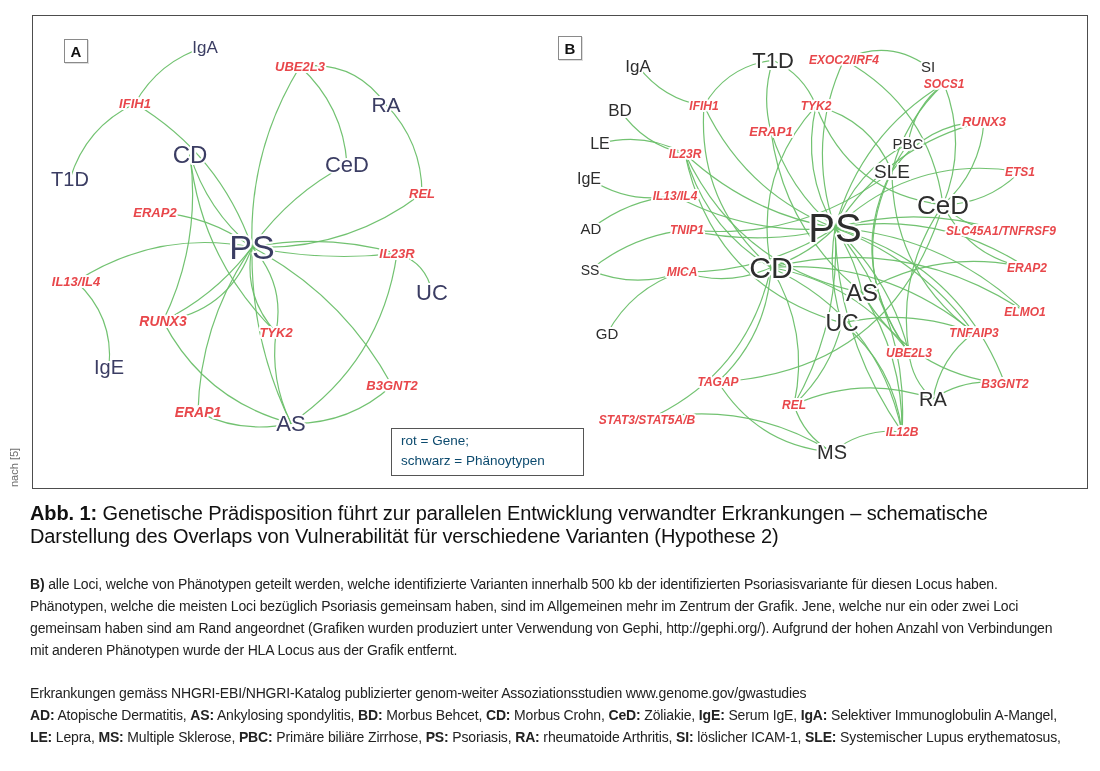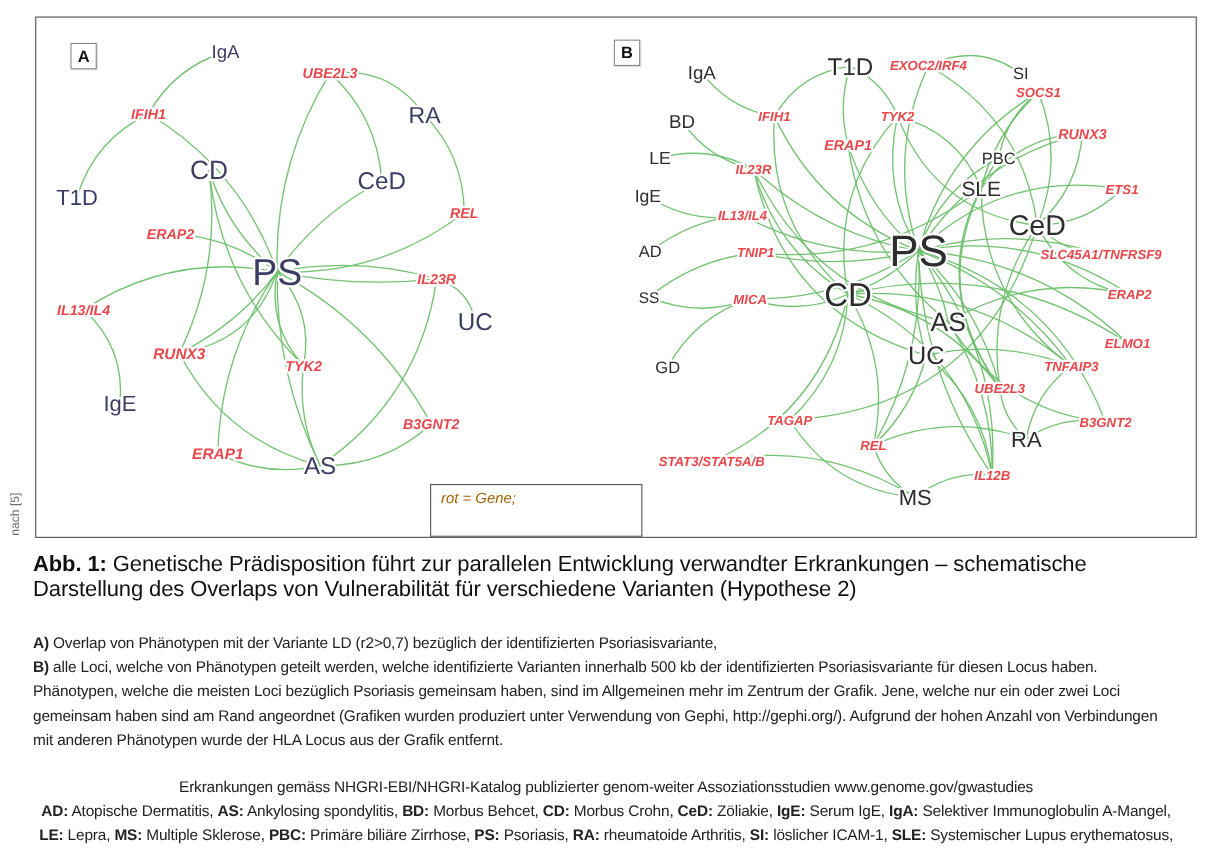--- a/index.html
+++ b/index.html
@@ -11,31 +11,31 @@
   svg.net{position:absolute;left:0;top:0;}
   svg.net text{text-anchor:middle;paint-order:stroke;stroke:#ffffff;stroke-width:4px;
                stroke-linejoin:round;font-family:"Liberation Sans","DejaVu Sans",sans-serif;}
   svg.net text.gene{fill:var(--gene);font-style:italic;font-weight:bold;}
   svg.net text.phenoA{fill:var(--pheno-a);}
   svg.net text.phenoB{fill:var(--pheno-b);}
   svg.net path.edge{fill:none;stroke:var(--edge);stroke-width:1.2;opacity:.95;}
   .panel-label{position:absolute;width:22px;height:22px;border:1px solid #8a8a8a;
                background:#fff;display:flex;align-items:center;justify-content:center;
                font-weight:bold;font-size:15px;color:#111;box-shadow:1px 1px 0 #ddd;}
-  .legend-box{position:absolute;left:391px;top:440px;width:182px;height:44px;
+  .legend-box{position:absolute;left:391px;top:428px;width:182px;height:44px;
               border:1.5px solid #555;background:#fff;padding:2px 0 0 9px;
-              font-size:13.5px;line-height:20px;color:#a16207;font-style:italic;}
+              font-size:13.5px;line-height:20px;color:#0c4a6e;}
   .source-note{position:absolute;left:8px;top:487px;transform:rotate(-90deg);
                transform-origin:0 0;font-size:11px;color:#6e6e6e;white-space:nowrap;}
   .text-col{margin:0 28px 0 30px;}
   .caption{margin:12px 0 0 0;font-size:20px;line-height:23px;letter-spacing:-0.1px;color:#111;}
   .caption b{font-weight:bold;}
   .desc{margin:0;font-size:14px;line-height:22px;letter-spacing:-0.15px;color:#222;}
   .desc-block{margin-top:25px;}
-  .footer-block{margin-top:21px;text-align:center;}
+  .footer-block{margin-top:21px;}
   .footer-line{margin:0;font-size:14px;line-height:22px;letter-spacing:-0.15px;color:#222;}
 </style>
 </head>
 <body>
 
 <div class="figure-area">
   <div class="figure-box"></div>
   <svg id="net-svg" class="net" width="1100" height="490" viewBox="0 0 1100 490">
       <path d="M205 47.05 Q158.7 61.3 135 103.45" class="edge"></path>
       <path d="M135 103.45 Q85.9 126.9 70 179" class="edge"></path>
@@ -204,29 +204,29 @@
       <text x="794" y="409" class="gene" style="font-size: 12px;">REL</text>
       <text x="933" y="406" class="phenoB" style="font-size: 20px;">RA</text>
       <text x="647" y="424" class="gene" style="font-size: 12px;">STAT3/STAT5A/B</text>
       <text x="902" y="436" class="gene" style="font-size: 12px;">IL12B</text>
       <text x="832" y="459" class="phenoB" style="font-size: 20px;">MS</text>
     </svg>
   <div class="panel-label" style="left:64px;top:39px;">A</div>
   <div class="panel-label" style="left:558px;top:36px;">B</div>
   <div class="legend-box">
     <div>rot = Gene;</div>
+    <div>schwarz = Phänoytypen</div>
   </div>
   <div class="source-note">nach [5]</div>
 </div>
 
 <div class="text-col">
   <p class="caption"><b>Abb. 1:</b> <span>Genetische Prädisposition führt zur parallelen Entwicklung verwandter Erkrankungen – schematische Darstellung des Overlaps von Vulnerabilität für verschiedene Varianten (Hypothese 2)</span></p>
 
   <div class="desc-block">
-    <p class="desc"><b>A)</b> <span>Overlap von Phänotypen mit der Variante LD (r2&gt;0,7) bezüglich der identifizierten Psoriasisvariante,</span></p>
     <p class="desc"><b>B)</b> <span>alle Loci, welche von Phänotypen geteilt werden, welche identifizierte Varianten innerhalb 500 kb der identifizierten Psoriasisvariante für diesen Locus haben. Phänotypen, welche die meisten Loci bezüglich Psoriasis gemeinsam haben, sind im Allgemeinen mehr im Zentrum der Grafik. Jene, welche nur ein oder zwei Loci gemeinsam haben sind am Rand angeordnet (Grafiken wurden produziert unter Verwendung von Gephi, http://gephi.org/). Aufgrund der hohen Anzahl von Verbindungen mit anderen Phänotypen wurde der HLA Locus aus der Grafik entfernt.</span></p>
   </div>
 
   <div class="footer-block">
     <p class="footer-line">Erkrankungen gemäss NHGRI-EBI/NHGRI-Katalog publizierter genom-weiter Assoziationsstudien www.genome.gov/gwastudies</p>
     <p class="footer-line" id="abbr-line"><b>AD:</b><span> Atopische Dermatitis, </span><b>AS:</b><span> Ankylosing spondylitis, </span><b>BD:</b><span> Morbus Behcet, </span><b>CD:</b><span> Morbus Crohn, </span><b>CeD:</b><span> Zöliakie, </span><b>IgE:</b><span> Serum IgE, </span><b>IgA:</b><span> Selektiver Immunoglobulin A-Mangel, </span><b>LE:</b><span> Lepra, </span><b>MS:</b><span> Multiple Sklerose, </span><b>PBC:</b><span> Primäre biliäre Zirrhose, </span><b>PS:</b><span> Psoriasis, </span><b>RA:</b><span> rheumatoide Arthritis, </span><b>SI:</b><span> löslicher ICAM-1, </span><b>SLE:</b><span> Systemischer Lupus erythematosus, </span></p>
   </div>
 </div>
 
 </body></html>

